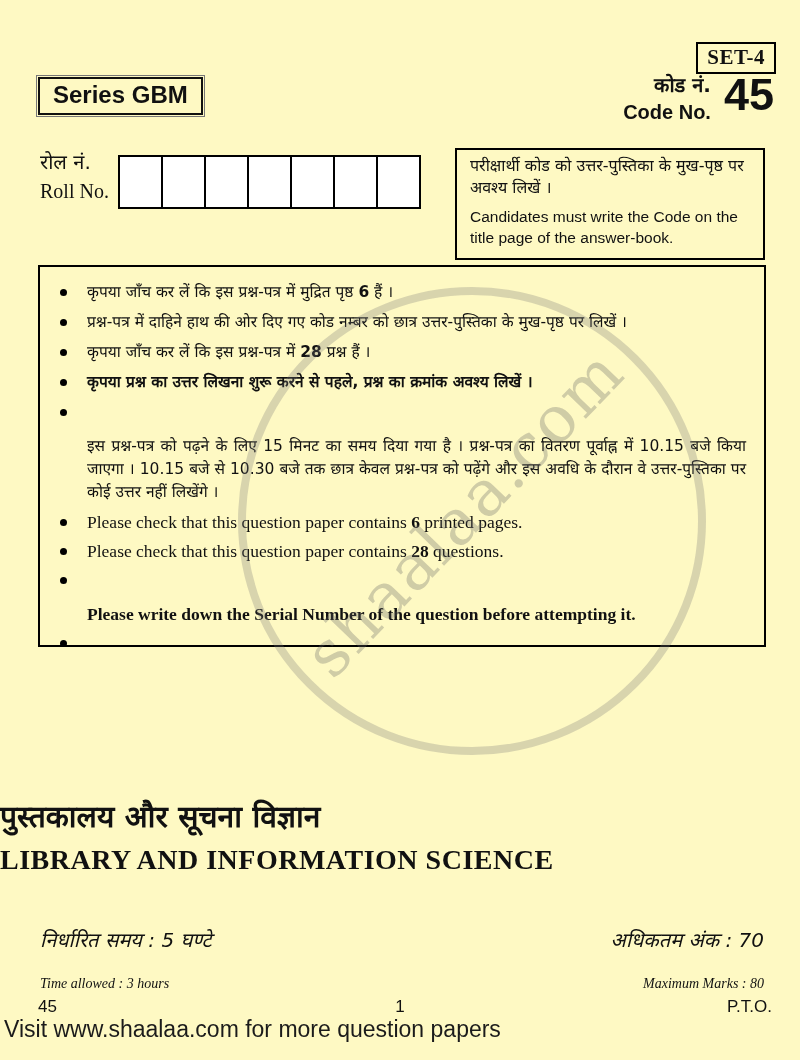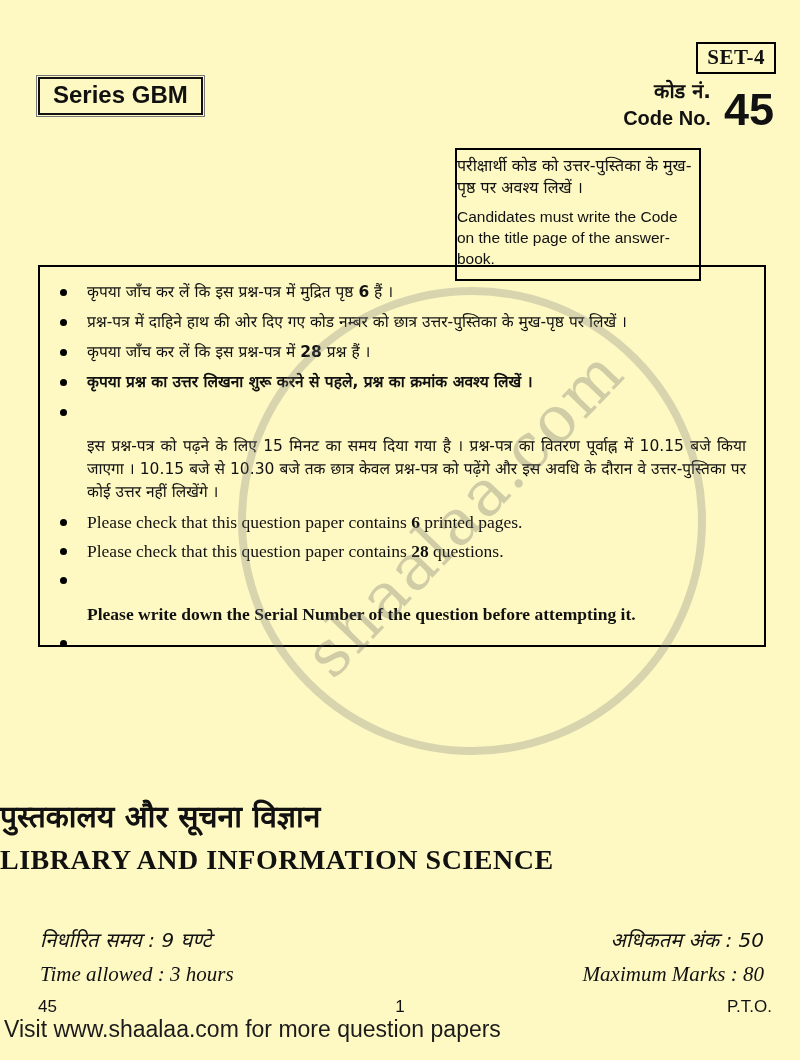--- a/index.html
+++ b/index.html
@@ -16,33 +16,33 @@
     position:absolute;top:42px;right:24px;border:2px solid #000;
     padding:1px 9px 2px;font-weight:bold;font-size:21px;
     font-family:"Liberation Serif",serif;letter-spacing:0.5px;
   }
   .series-box{
     position:absolute;left:38px;top:77px;border:2px solid #111;
     outline:1px solid #777;outline-offset:1px;
     padding:2px 13px 4px;font-weight:bold;font-size:24px;
     font-family:"Liberation Sans","DejaVu Sans",sans-serif;
   }
-  .code-group{position:absolute;right:26px;top:78px;display:flex;align-items:flex-end;}
+  .code-group{position:absolute;right:26px;top:72px;display:flex;align-items:flex-start;}
   .code-labels{text-align:right;font-weight:bold;font-size:20px;line-height:1.35;}
   .code-number{font-weight:bold;font-size:45px;margin-left:13px;line-height:1;}
 
   .roll-group{position:absolute;left:40px;top:148px;display:flex;}
   .roll-labels{width:78px;font-size:20px;line-height:1.45;}
   .roll-boxes{display:flex;margin-top:7px;}
   .rcell{width:41px;height:50px;border:2px solid #000;margin-left:-2px;background:#fff;}
   .rcell:first-child{margin-left:0;}
 
   .notice-box{
-    position:absolute;left:455px;top:148px;width:246px;border:2px solid #000;
-    padding:5px 0 9px;box-sizing:border-box;
+    position:absolute;left:455px;top:148px;width:310px;border:2px solid #000;
+    padding:5px 13px 9px;box-sizing:border-box;
   }
   .notice-hi{font-size:16px;line-height:1.4;}
   .notice-en{font-size:15.5px;line-height:1.35;margin-top:7px;}
 
   
   .instructions-box{
     position:absolute;left:38px;top:265px;width:728px;height:382px;
     border:2px solid #000;box-sizing:border-box;overflow:hidden;
     padding:8px 18px 0 16px;
   }
@@ -78,21 +78,21 @@
   .title-en{position:absolute;top:844px;left:0;width:100%;text-align:left;
     font-size:28px;font-weight:bold;font-family:"Liberation Serif",serif;letter-spacing:0.5px;}
 
   
   .meta-row-hi{position:absolute;top:926px;left:40px;right:36px;display:flex;
     justify-content:space-between;font-style:italic;font-size:20px;
     font-family:"DejaVu Sans",sans-serif;}
   .meta-row-en{position:absolute;top:962px;left:40px;right:36px;display:flex;
     justify-content:space-between;font-style:italic;font-weight:bold;font-size:21px;
     font-family:"Liberation Serif",serif;font-weight:normal;}
-  .meta-row-en .m{font-style:italic;font-size:21px;}
+  .meta-row-en .m{font-style:italic;font-size:14px;margin-top:14px;}
 
   
   .footer-row{position:absolute;top:997px;left:38px;right:28px;display:flex;
     justify-content:space-between;font-size:17px;
     font-family:"Liberation Sans","DejaVu Sans",sans-serif;}
   .footer-center{position:absolute;top:997px;left:0;width:100%;text-align:center;
     font-size:17px;font-family:"Liberation Sans","DejaVu Sans",sans-serif;}
   .wm-bottom{position:absolute;top:1016px;left:4px;font-size:23px;color:#1b1b1b;
     font-family:"Liberation Sans","DejaVu Sans",sans-serif;}
 </style>
@@ -110,20 +110,35 @@
   </div>
 
   <div class="code-group">
     <div class="code-labels sans">
       <div class="hi">कोड नं.</div>
       <div class="sans">Code No.</div>
     </div>
     <div class="code-number sans">45</div>
   </div>
 
+  <div class="roll-group">
+    <div class="roll-labels">
+      <div class="hi">रोल नं.</div>
+      <div>Roll No.</div>
+    </div>
+    <div class="roll-boxes" id="roll-boxes">
+        <span class="rcell"></span>
+        <span class="rcell"></span>
+        <span class="rcell"></span>
+        <span class="rcell"></span>
+        <span class="rcell"></span>
+        <span class="rcell"></span>
+        <span class="rcell"></span>
+      </div>
+  </div>
 
   <div class="notice-box">
     <div class="notice-hi hi">परीक्षार्थी कोड को उत्तर-पुस्तिका के मुख-पृष्ठ पर अवश्य लिखें ।</div>
     <div class="notice-en sans">Candidates must write the Code on the title page of the answer-book.</div>
   </div>
 
   <div class="instructions-box">
     <ul class="instr-list" id="instructions-list">
         <li class="instr hi">
           <span class="dot"></span>
@@ -166,22 +181,22 @@
 
   <div class="wm-circle"></div>
   <div class="wm-rot">
     <span>shaalaa.com</span>
   </div>
 
   <div class="title-hi">पुस्तकालय और सूचना विज्ञान</div>
   <div class="title-en">LIBRARY AND INFORMATION SCIENCE</div>
 
   <div class="meta-row-hi">
-    <span>निर्धारित समय : 9 घण्टे</span>
-    <span>अधिकतम अंक : 50</span>
+    <span>निर्धारित समय : 5 घण्टे</span>
+    <span>अधिकतम अंक : 70</span>
   </div>
   <div class="meta-row-en">
     <span class="m">Time allowed : 3 hours</span>
     <span class="m">Maximum Marks : 80</span>
   </div>
 
   <div class="footer-row">
     <span>45</span>
     <span>P.T.O.</span>
   </div>

